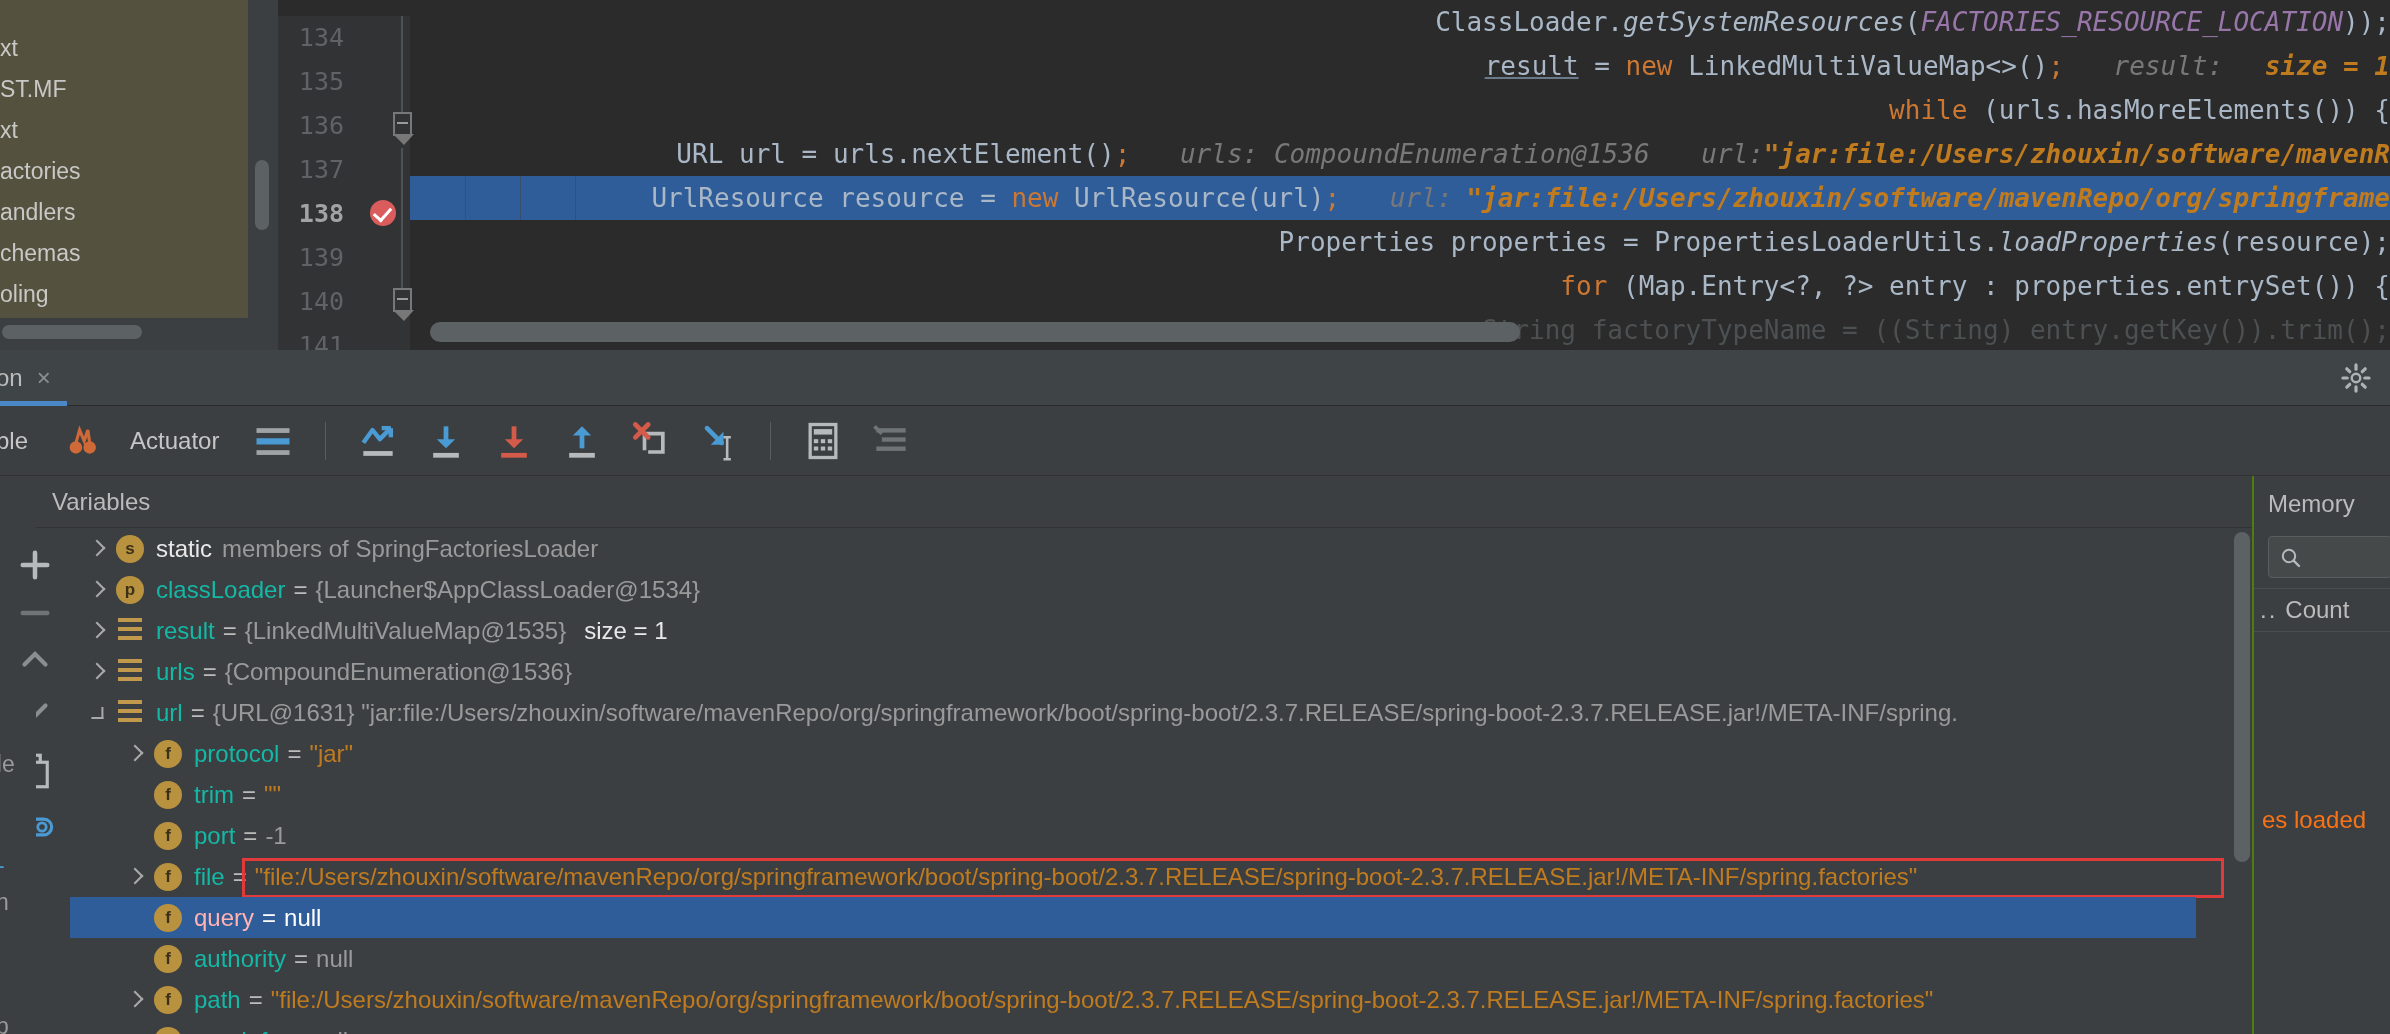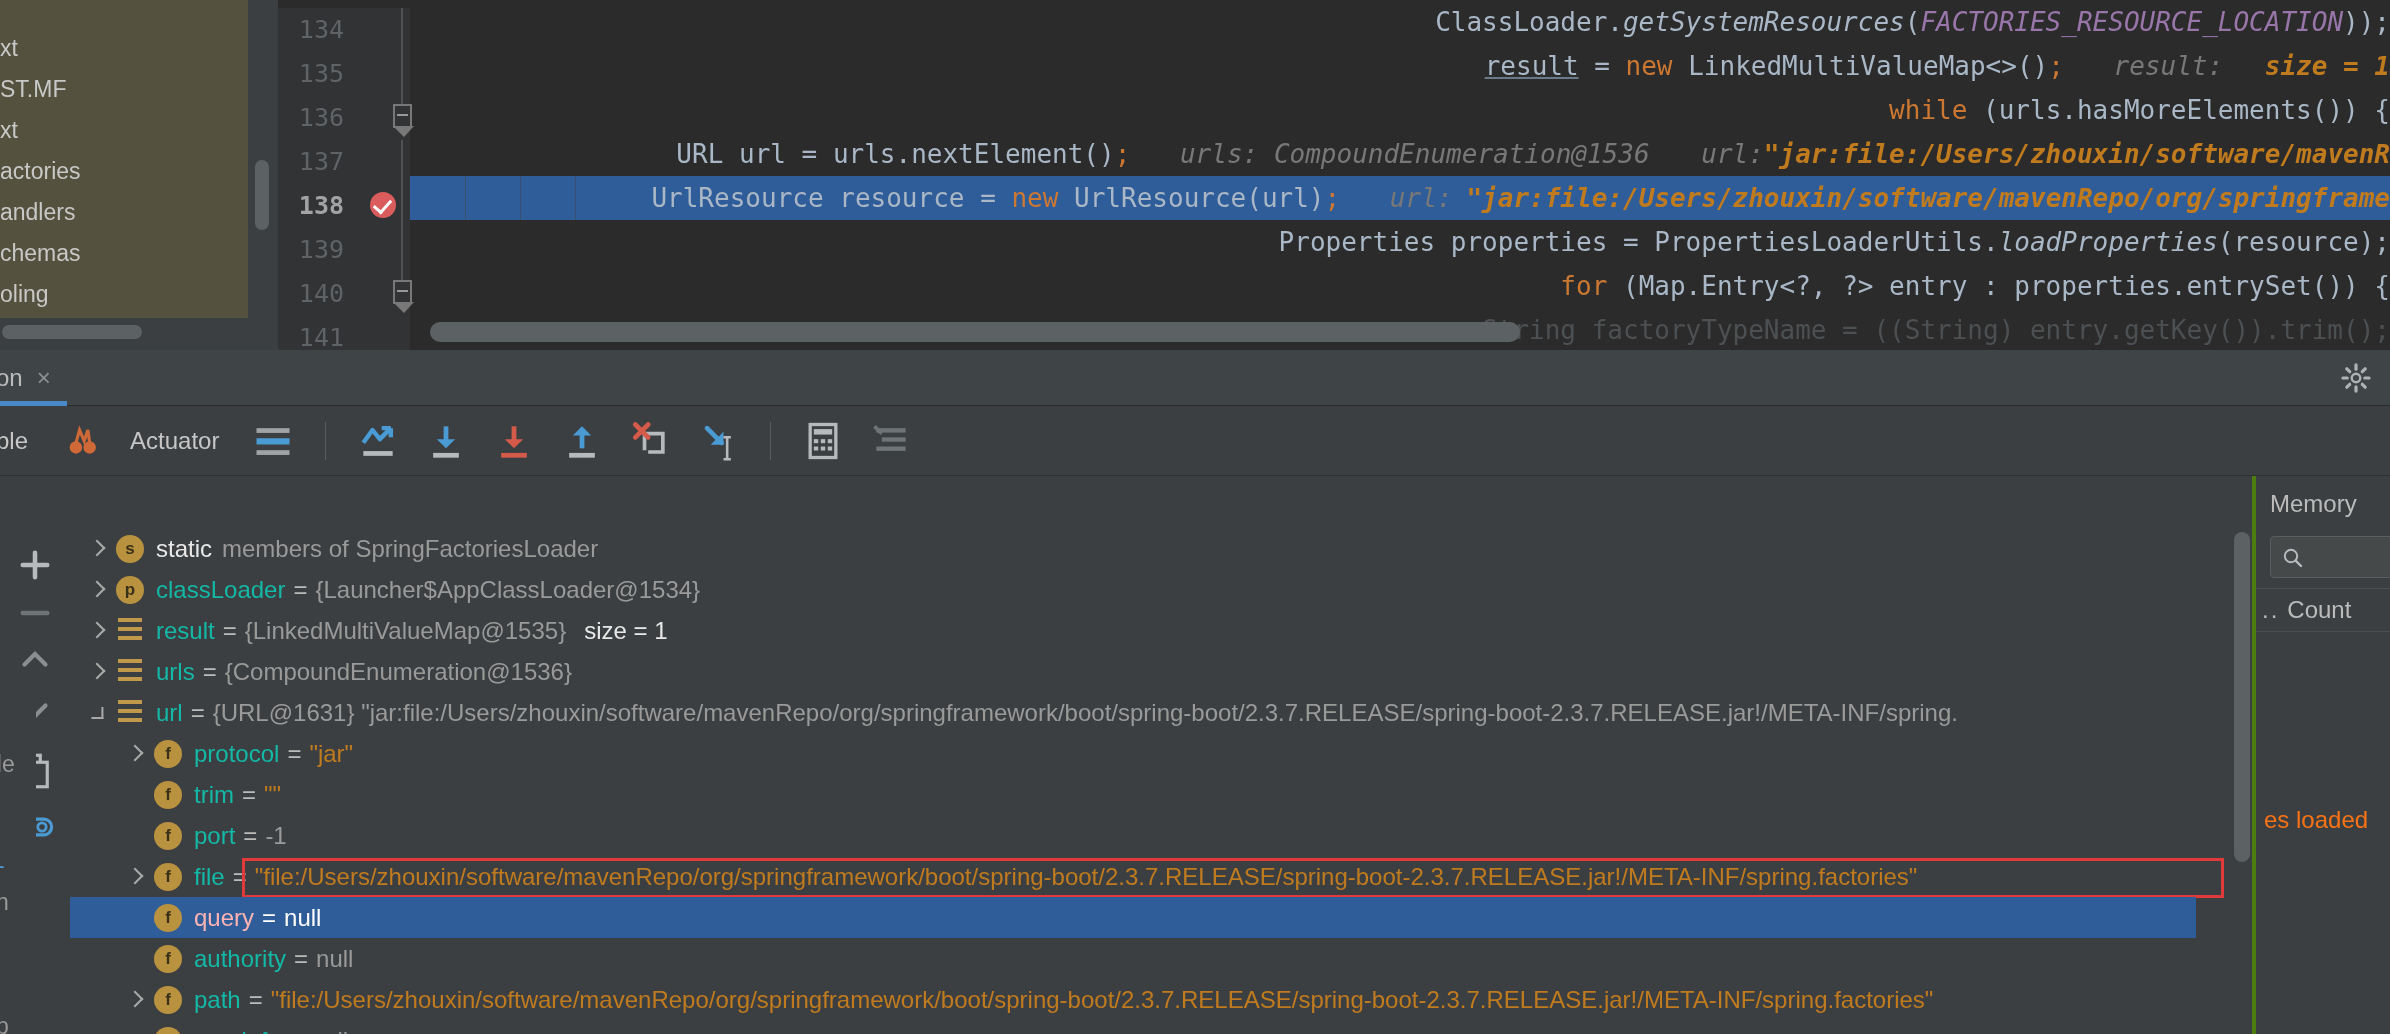--- a/index.html
+++ b/index.html
@@ -41,21 +41,21 @@
     position: absolute; left: 248px; top: 0; width: 30px; height: 350px;
     background: #3c3f41;
   }
   .ed-scrollstrip .thumb {
     position: absolute; left: 7px; top: 160px; width: 14px; height: 70px;
     background: #5c6164; border-radius: 7px;
   }
 
   
   .gutter {
-    position: absolute; left: 278px; top: 8px; width: 132px; height: 350px;
+    position: absolute; left: 278px; top: 16px; width: 132px; height: 350px;
     background: #313335;
   }
   .gutter .ln {
     position: absolute; right: 66px; color: #606366;
     font-family: "DejaVu Sans Mono", monospace; font-size: 25px;
   }
   .gutter .ln.cur { color: #a4a3a3; font-weight: bold; }
   .bp {
     position: absolute; width: 26px; height: 26px; border-radius: 50%;
     background: #db5c5c;
@@ -213,21 +213,21 @@
   }
 
   .vars-vscroll {
     position: absolute; right: 0; top: 4px; width: 16px; height: 330px;
     background: #5c6164; border-radius: 8px;
   }
 
   
   .memory-panel {
     position: absolute; left: 2252px; top: 126px; width: 138px; height: 558px;
-    background: #3c3f41; border-left: 4px solid #4d7c0f;
+    background: #3c3f41; border-left: 2px solid #4d7c0f;
   }
   .mem-title { color: #bbbbbb; font-size: 24px; padding: 14px 0 0 14px; }
   .mem-search {
     position: absolute; left: 14px; top: 60px; width: 124px; height: 42px;
     background: #45494a; border: 1px solid #5a5d5e; border-radius: 4px;
   }
   .mem-search .sicon { position: absolute; left: 10px; top: 9px; width: 24px; height: 24px; }
   .mem-colhdr {
     position: absolute; left: 0; top: 112px; width: 138px; height: 44px;
     border-top: 1px solid #4b4e50; border-bottom: 1px solid #4b4e50;
@@ -480,20 +480,23 @@
           <g fill="#6f7477">
             <rect x="4" y="5" width="16" height="2.4"></rect>
             <rect x="7" y="10" width="13" height="2.4"></rect>
             <rect x="4" y="15" width="16" height="2.4"></rect>
           </g>
           <path d="M3 4 L7 8" stroke="#6f7477" stroke-width="2"></path>
         </svg>
       </span>
     </div>
 
+    <div class="vars-header">
+      <span class="vars-header-title">Variables</span>
+    </div>
 
     <div class="vars-sidetools">
       <span class="vst" style="top:16px">
         <svg width="42" height="42" viewBox="0 0 24 24">
           <path d="M12 5 L12 19 M5 12 L19 12" stroke="#b6babd" stroke-width="2.6" stroke-linecap="round"></path>
         </svg>
       </span>
       <span class="vst" style="top:64px">
         <svg width="42" height="42" viewBox="0 0 24 24">
           <path d="M5 12 L19 12" stroke="#6f7477" stroke-width="2.6" stroke-linecap="round"></path>

